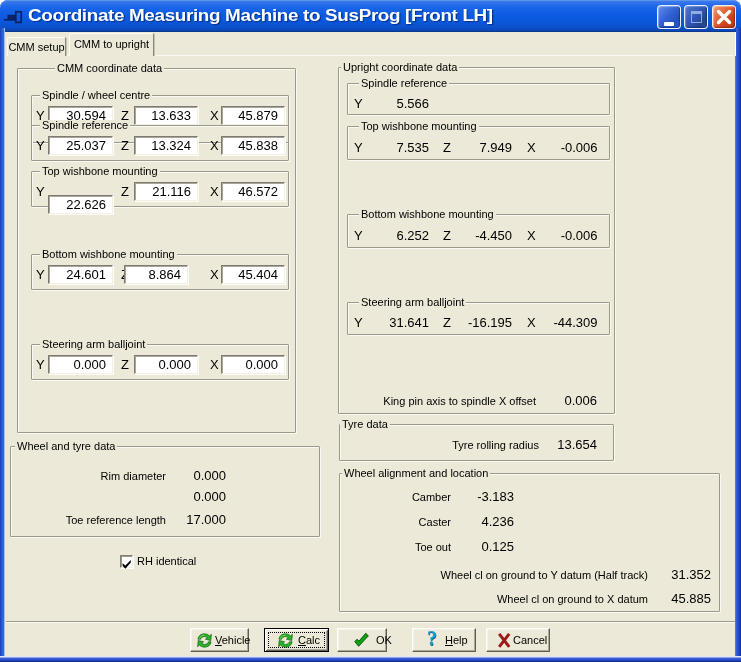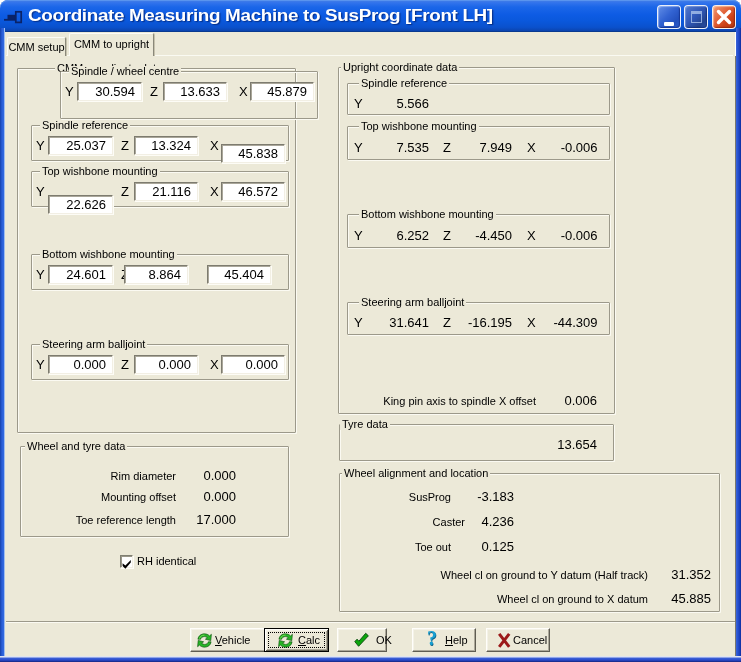--- a/index.html
+++ b/index.html
@@ -94,76 +94,75 @@
   <div id="pane-shadow"></div>
   <div id="client"></div>
 
   <div class="paneline"></div>
   <div id="tab-inactive" class="tab">CMM setup</div>
   <div id="tab-active" class="tab">CMM to upright</div>
 
   <div class="grp" id="cmm-box" style="left:17px;top:68px;width:279px;height:365px;">
     <span class="glabel" style="left:6px;margin-left:31px;">CMM coordinate data</span>
 
-    <div class="grp sub" style="left:13px;top:2px;width:258px;height:48px;margin-left:29px;">
+    <div class="grp sub" style="left:13px;top:26px;width:258px;height:48px;">
       <span class="glabel" style="left:8px;">Spindle / wheel centre</span>
       <span class="axis" style="left:4px;top:13px;">Y</span>
       <input class="field" style="left: 16px; top: 10px; width: 65px;" value="30.594">
       <span class="axis" style="left:89px;top:13px;">Z</span>
       <input class="field" style="left: 102px; top: 10px; width: 64px;" value="13.633">
       <span class="axis" style="left:178px;top:13px;">X</span>
       <input class="field" style="left: 189px; top: 10px; width: 64px;" value="45.879">
     </div>
 
     <div class="grp sub" style="left:13px;top:56px;width:258px;height:36px;">
       <span class="glabel" style="left:8px;">Spindle reference</span>
       <span class="axis" style="left:4px;top:13px;">Y</span>
       <input class="field" style="left: 16px; top: 10px; width: 65px;" value="25.037">
       <span class="axis" style="left:89px;top:13px;">Z</span>
       <input class="field" style="left: 102px; top: 10px; width: 64px;" value="13.324">
       <span class="axis" style="left:178px;top:13px;">X</span>
-      <input class="field" style="left: 189px; top: 10px; width: 64px; margin-top: 8px;" value="45.838">
+      <input class="field" style="left: 189px; top: 10px; width: 64px;" value="45.838">
     </div>
 
     <div class="grp sub" style="left:13px;top:102px;width:258px;height:36px;">
       <span class="glabel" style="left:8px;">Top wishbone mounting</span>
       <span class="axis" style="left:4px;top:13px;">Y</span>
       <input class="field" style="left: 16px; top: 23px; width: 65px;" value="22.626">
       <span class="axis" style="left:89px;top:13px;">Z</span>
       <input class="field" style="left: 102px; top: 10px; width: 64px;" value="21.116">
       <span class="axis" style="left:178px;top:13px;">X</span>
       <input class="field" style="left: 189px; top: 10px; width: 64px;" value="46.572">
     </div>
 
     <div class="grp sub" style="left:13px;top:185px;width:258px;height:36px;">
       <span class="glabel" style="left:8px;">Bottom wishbone mounting</span>
       <span class="axis" style="left:4px;top:13px;">Y</span>
       <input class="field" style="left: 16px; top: 10px; width: 65px;" value="24.601">
       <span class="axis" style="left:89px;top:13px;">Z</span>
       <input class="field" style="left: 92px; top: 10px; width: 64px;" value="8.864">
       <span class="axis" style="left:178px;top:13px;">X</span>
-      <input class="field" style="left: 175px; top: 10px; width: 64px;" value="45.404">
+      <input class="field" style="left: 189px; top: 10px; width: 64px;" value="45.404">
     </div>
 
     <div class="grp sub" style="left:13px;top:275px;width:258px;height:36px;">
       <span class="glabel" style="left:8px;">Steering arm balljoint</span>
       <span class="axis" style="left:4px;top:13px;">Y</span>
       <input class="field" style="left: 16px; top: 10px; width: 65px;" value="0.000">
       <span class="axis" style="left:89px;top:13px;">Z</span>
       <input class="field" style="left: 102px; top: 10px; width: 64px;" value="0.000">
       <span class="axis" style="left:178px;top:13px;">X</span>
       <input class="field" style="left: 189px; top: 10px; width: 64px;" value="0.000">
     </div>
   </div>
 
-  <div class="grp" id="wheel-tyre-box" style="left:20px;top:446px;width:269px;height:91px;padding-left:44px;">
+  <div class="grp" id="wheel-tyre-box" style="left:10px;top:446px;width:310px;height:91px;padding-left:44px;">
     <span class="glabel" style="left:4px;">Wheel and tyre data</span>
     <span class="lab" style="left:0px;top:23px;width:155px;">Rim diameter</span>
     <span class="val" style="left:155px;top:22px;width:60px;">0.000</span>
-    <span class="lab" style="left:0px;top:44px;width:155px;">Mounting offset</span>
     <span class="val" style="left:155px;top:43px;width:60px;">0.000</span>
     <span class="lab" style="left:0px;top:67px;width:155px;">Toe reference length</span>
     <span class="val" style="left:155px;top:66px;width:60px;">17.000</span>
   </div>
 
   <div id="rh-check">
     <svg id="rh-checkmark" width="11" height="11" viewBox="0 0 11 11">
       <path d="M1.6 4.2 L1.6 6.9 L4.4 9.7 L9.8 3.4 L9.8 0.9 L4.4 6.6 Z" fill="#000"></path>
     </svg>
   </div>
@@ -207,40 +206,41 @@
       <span class="axis" style="left:179px;top:13px;">X</span>
       <span class="val" style="left:189.5px;top:13px;width:60px;">-44.309</span>
     </div>
 
     <span class="lab" style="left:0px;top:327px;width:197px;">King pin axis to spindle X offset</span>
     <span class="val" style="left:198px;top:326px;width:60px;">0.006</span>
   </div>
 
   <div class="grp" id="tyre-box" style="left:339px;top:424px;width:275px;height:37px;">
     <span class="glabel" style="left:0px;">Tyre data</span>
+    <span class="lab" style="left:0px;top:14px;width:199px;">Tyre rolling radius</span>
     <span class="val" style="left:197px;top:13px;width:60px;">13.654</span>
   </div>
 
   <div class="grp" id="alignment-box" style="left:339px;top:473px;width:381px;height:139px;">
     <span class="glabel" style="left:2px;">Wheel alignment and location</span>
-    <span class="lab" style="left:0px;top:17px;width:111px;">SusProg</span>
+    <span class="lab" style="left:0px;top:17px;width:111px;">Camber</span>
     <span class="val" style="left:114px;top:16px;width:60px;">-3.183</span>
-    <span class="lab" style="left:14px;top:41.5px;width:111px;">Caster</span>
+    <span class="lab" style="left:0px;top:41.5px;width:111px;">Caster</span>
     <span class="val" style="left:114px;top:40.5px;width:60px;">4.236</span>
     <span class="lab" style="left:0px;top:67px;width:111px;">Toe out</span>
     <span class="val" style="left:114px;top:66px;width:60px;">0.125</span>
     <span class="lab" style="left:0px;top:95px;width:308px;">Wheel cl on ground to Y datum (Half track)</span>
     <span class="val" style="left:311px;top:94px;width:60px;">31.352</span>
     <span class="lab" style="left:0px;top:119px;width:308px;">Wheel cl on ground to X datum</span>
     <span class="val" style="left:311px;top:118px;width:60px;">45.885</span>
   </div>
 
   <div id="groove"></div>
 
-  <div class="pushbtn" id="btn-vehicle" style="left:190px;width:76px;">
+  <div class="pushbtn" id="btn-vehicle" style="left:190px;width:59px;">
     <svg class="bicon" style="left:5px;" viewBox="0 0 17 17">
       <g stroke="#074907" stroke-width="0.6" stroke-linejoin="round" fill="#27b427">
         <path d="M1.9,7.2 C2.3,3.9 5.0,1.8 8.4,1.8 C10.5,1.8 12.3,2.6 13.5,3.9 L15.4,2.3 L14.8,8.6 L9.4,7.2 L11.3,5.7 C10.5,5.0 9.5,4.6 8.4,4.6 C6.4,4.6 5.0,5.6 4.7,7.2 Z"></path>
         <path d="M15.1,9.8 C14.7,13.1 12.0,15.2 8.6,15.2 C6.5,15.2 4.7,14.4 3.5,13.1 L1.6,14.7 L2.2,8.4 L7.6,9.8 L5.7,11.3 C6.5,12.0 7.5,12.4 8.6,12.4 C10.6,12.4 12.0,11.4 12.3,9.8 Z"></path>
       </g>
       <path d="M3.4,6.6 C4.0,4.5 6.0,3.1 8.4,3.1" stroke="#90e863" stroke-width="0.8" fill="none" opacity="0.9"></path>
     </svg>
     <span class="blabel" style="left:24px;"><u>V</u><span>ehicle</span></span>
   </div>
 

